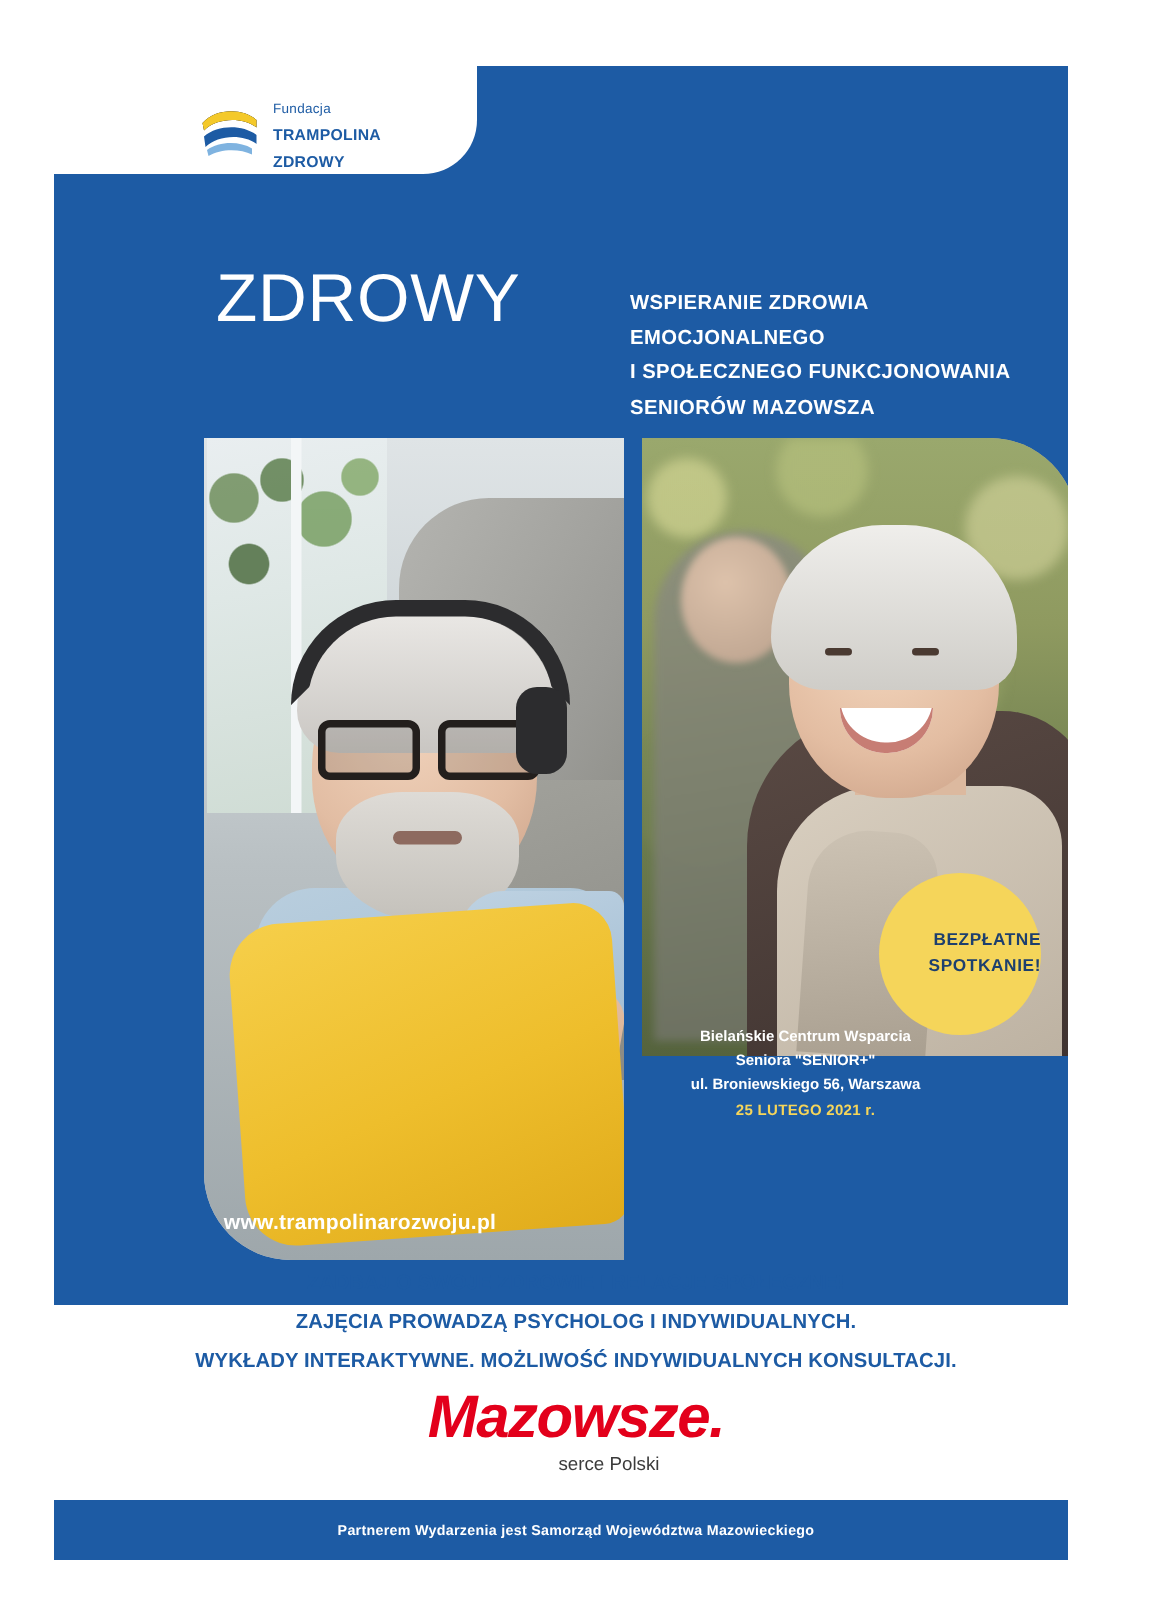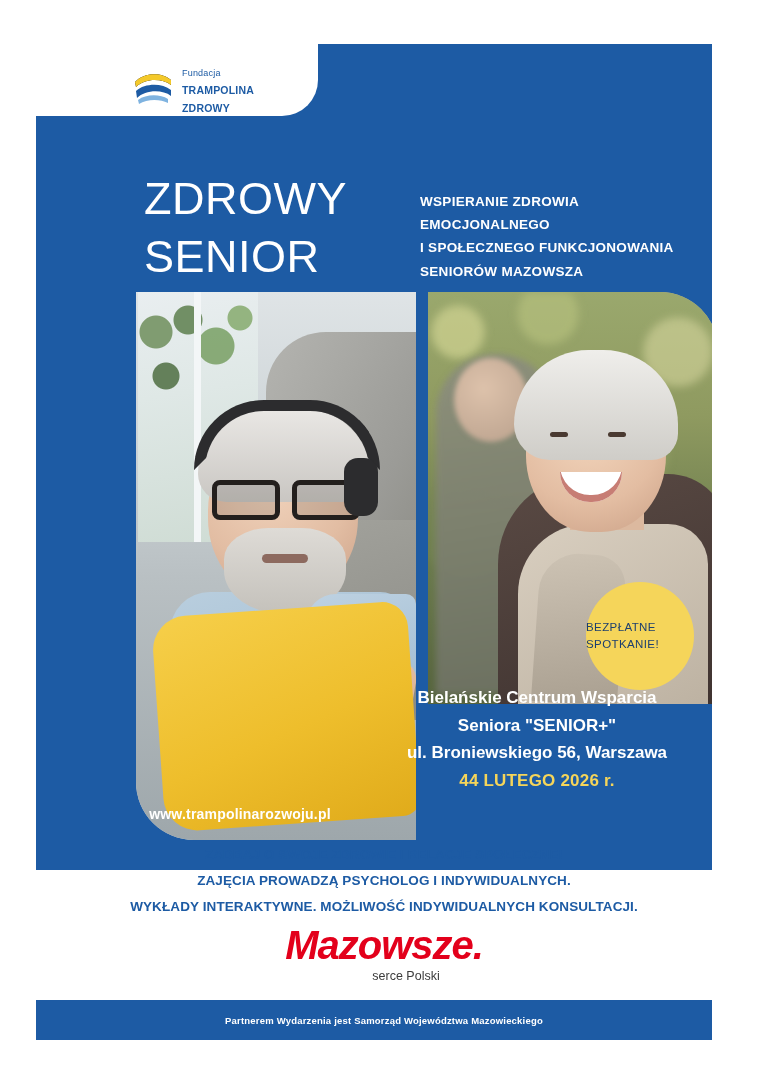--- a/index.html
+++ b/index.html
@@ -257,34 +257,34 @@
   }
 
   
   .badge {
     position: absolute;
     left: 586px; top: 582px;
     width: 108px; height: 108px;
     border-radius: 50%;
     background: #f5d55a;
     display: flex; flex-direction: column;
-    align-items: flex-start; justify-content: center;
+    align-items: flex-end; justify-content: center;
     color: #1d3f6e;
-    font-size: 11.5px; font-weight: 400; letter-spacing: .4px;
+    font-size: 11.5px; font-weight: 700; letter-spacing: .4px;
     line-height: 1.5; text-align: center;
   }
 
   
   .venue {
     position: absolute;
     left: 384px; top: 684px;
     width: 306px;
     text-align: center;
     color: #ffffff;
-    font-size: 17px; font-weight: 700; line-height: 1.62;
+    font-size: 10px; font-weight: 700; line-height: 1.62;
   }
   .venue .date { color: #f5d55a; letter-spacing: .2px; }
 
   .site-url {
     position: absolute;
     left: 100px; top: 806px;
     width: 280px;
     text-align: center;
     color: #ffffff;
     font-size: 14px; font-weight: 600; letter-spacing: .2px;
@@ -351,21 +351,20 @@
       </span>
       <span class="logo-text">
         <span class="l1">Fundacja</span><br>
         <span class="l2">TRAMPOLINA</span><br>
         <span class="l3">ZDROWY</span>
       </span>
     </div>
 
     <div class="headline">
       <div>ZDROWY</div>
-      <div>SENIOR</div>
     </div>
 
     <div class="subhead">
       <div>WSPIERANIE ZDROWIA</div>
       <div>EMOCJONALNEGO</div>
       <div>I SPOŁECZNEGO FUNKCJONOWANIA</div>
       <div>SENIORÓW MAZOWSZA</div>
     </div>
 
     <div class="photo-left">
@@ -408,21 +407,21 @@
 
   <div class="badge">
     <span>BEZPŁATNE</span>
     <span>SPOTKANIE!</span>
   </div>
 
   <div class="venue">
     <div>Bielańskie Centrum Wsparcia</div>
     <div>Seniora "SENIOR+"</div>
     <div>ul. Broniewskiego 56, Warszawa</div>
-    <div class="date">44 LUTEGO 2026 r.</div>
+    <div class="date">25 LUTEGO 2021 r.</div>
   </div>
 
   <div class="site-url">www.trampolinarozwoju.pl</div>
 
   <div class="tagline">
     <div>ZADBAJ O SWOJE ZDROWIE I RELACJE SPOŁECZNE!</div>
     <div>ZAJĘCIA PROWADZĄ PSYCHOLOG I INDYWIDUALNYCH.</div>
     <div>WYKŁADY INTERAKTYWNE. MOŻLIWOŚĆ INDYWIDUALNYCH KONSULTACJI.</div>
   </div>
 

